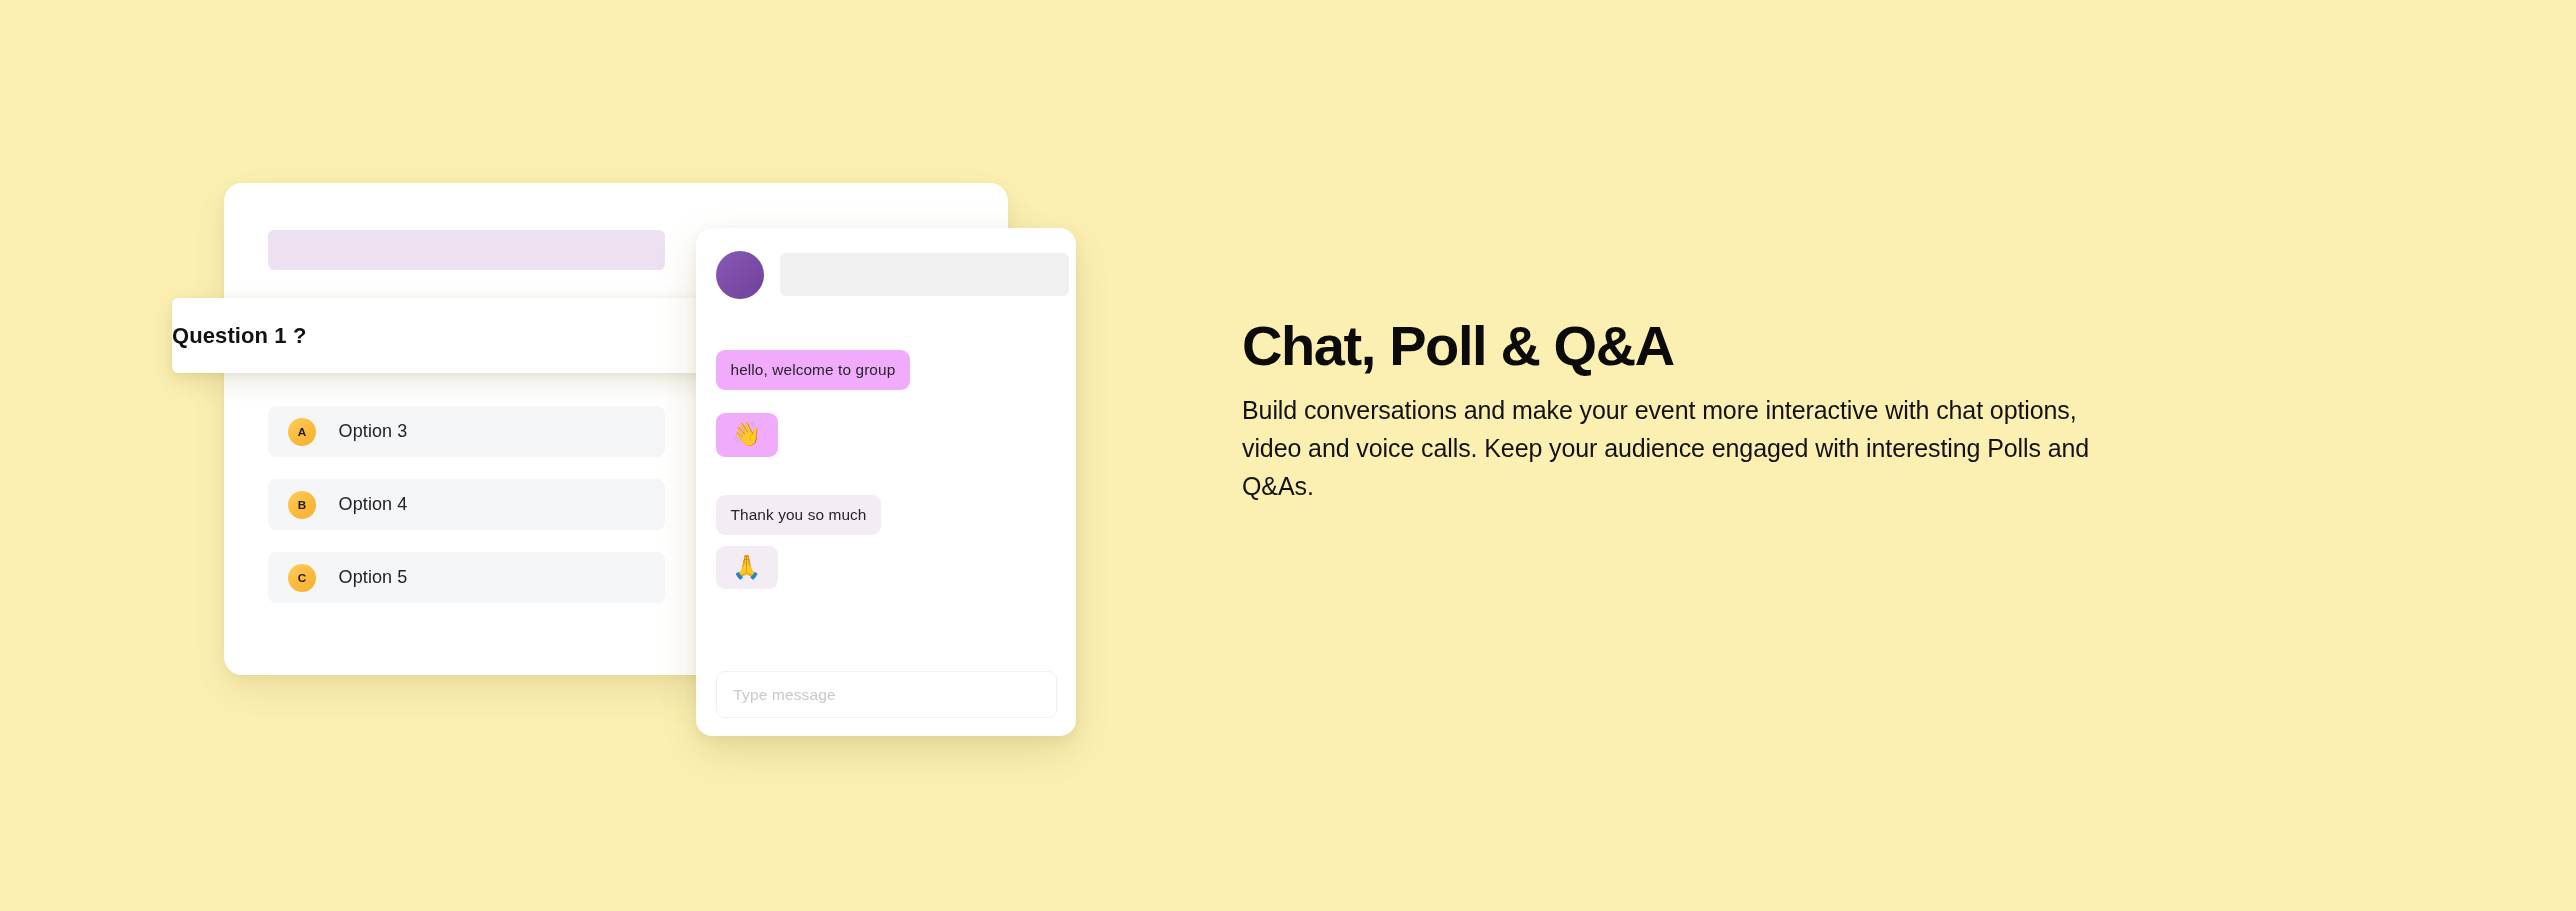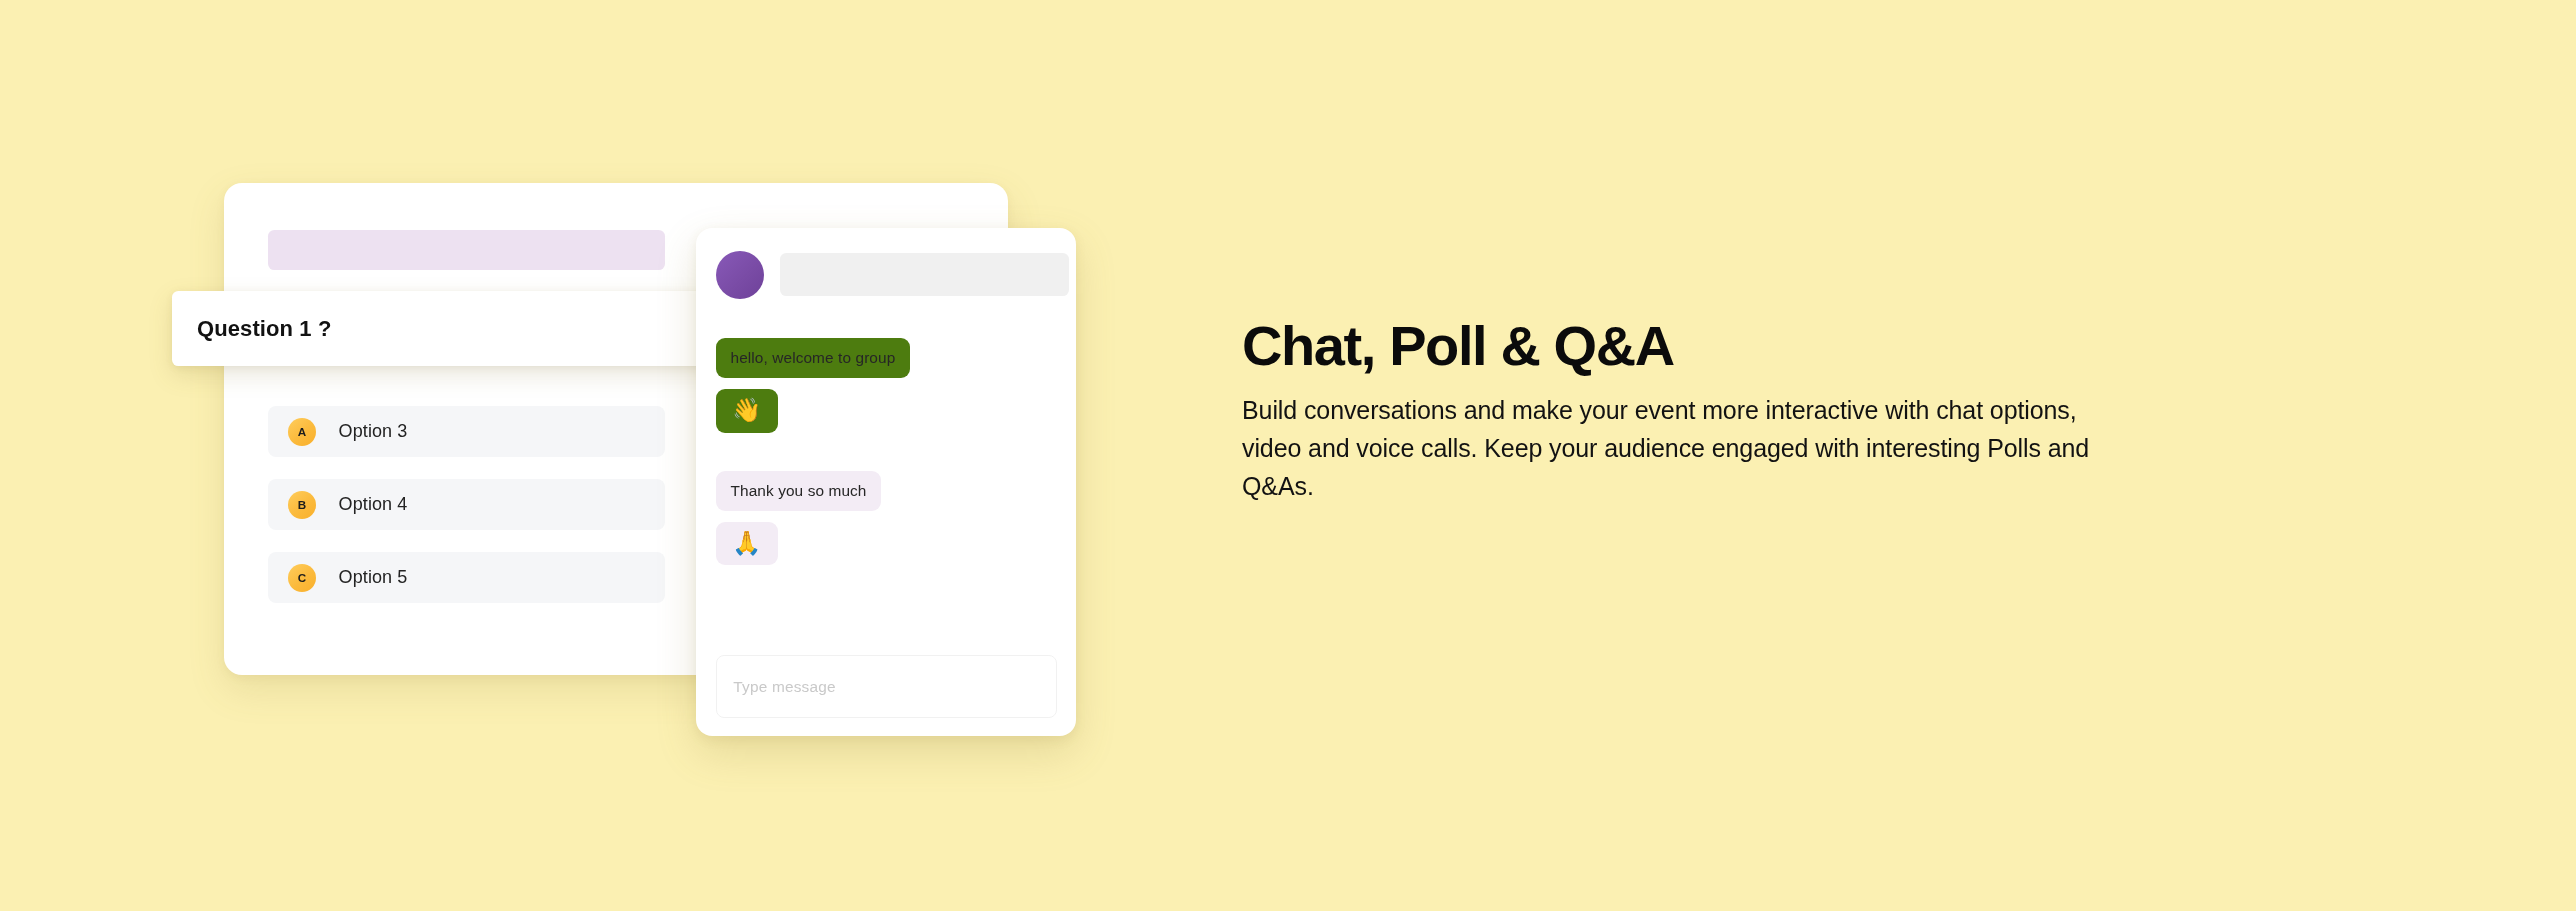--- a/index.html
+++ b/index.html
@@ -81,29 +81,28 @@
     margin-left: 22.6px;
     font-size: 18px;
     color: #232323;
     letter-spacing: 0.1px;
   }
 
   
   .question-chip {
     position: absolute;
     left: 172px;
-    top: 291px;
+    top: 298px;
     width: 560px;
     height: 75px;
     background: #FFFFFF;
     border-radius: 6.3px;
     box-shadow: 0 9px 23.5px rgba(130,110,50,0.17), 0 1.8px 7.2px rgba(130,110,50,0.09);
     display: flex;
     align-items: center;
-    padding-left: 25px;
   }
 
   .question-chip-text {
     font-size: 22px;
     font-weight: bold;
     color: #121212;
     letter-spacing: 0.1px;
   }
 
   
@@ -156,37 +155,37 @@
 
   .bubble {
     border-radius: 9px;
     padding: 11px 14.5px;
     font-size: 15.4px;
     color: #262626;
     letter-spacing: 0.1px;
     max-width: 271px;
   }
 
-  .bubble.in  { background: #4d7c0f; }
+  .bubble.in  { background: #f0abfc; margin-top: 12px; }
   .bubble.out { background: #F3ECF5; }
 
   .bubble.emoji {
     font-size: 23.5px;
     line-height: 1;
     padding: 10px 16.3px;
   }
 
   .row-gap-lg { margin-bottom: 38px; }
 
   .chat-input {
     position: absolute;
     left: 20px;
     bottom: 18px;
     width: 341px;
-    height: 63px;
+    height: 47px;
     border: 0.9px solid #F1F1F1;
     border-radius: 8.1px;
     background: #FFFFFF;
     display: flex;
     align-items: center;
     padding-left: 16.3px;
   }
 
   .chat-input-placeholder {
     font-size: 15.4px;

